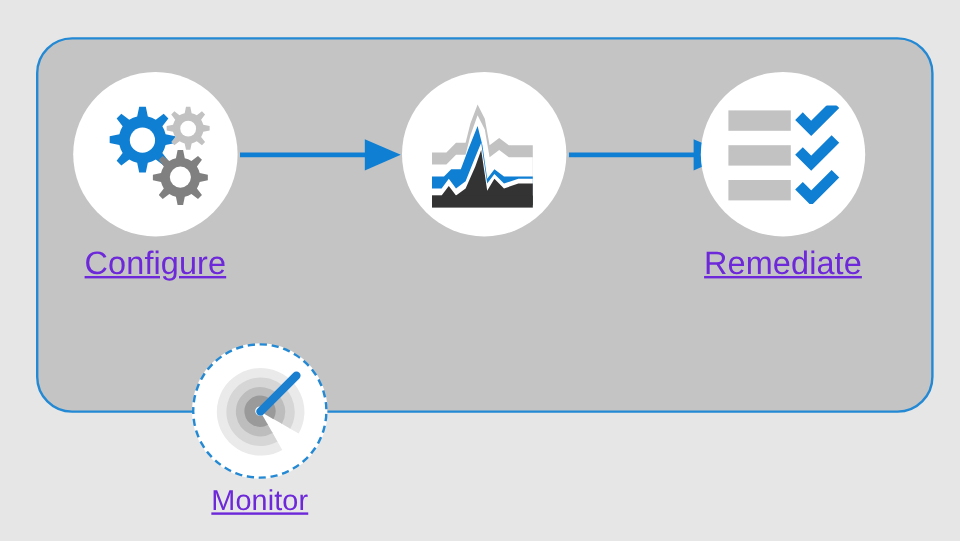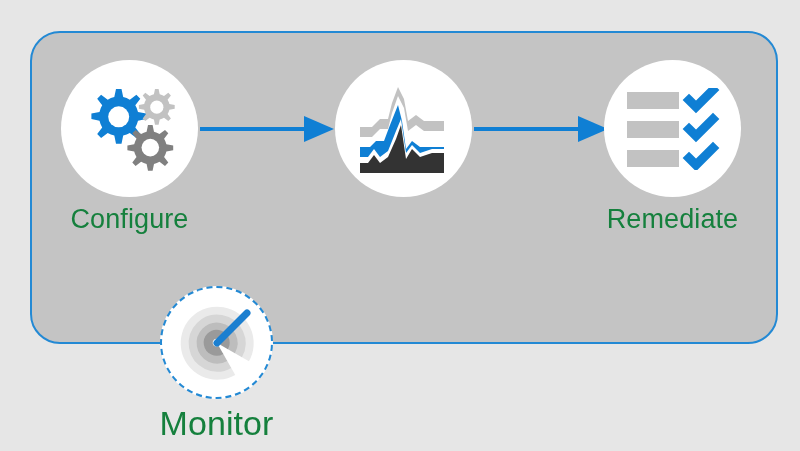--- a/index.html
+++ b/index.html
@@ -47,35 +47,36 @@
     box-sizing: border-box;
   }
   .disc.solid { border: none; }
   .disc.dashed {
     border: 2px dashed #2389d4;
   }
   .node-label {
     margin-top: 8px;
     font-size: 27px;
     line-height: 1.1;
-    color: #15803d;
+    color: #6d28d9;
     white-space: nowrap;
     letter-spacing: 0.1px;
+    text-decoration: underline;
   }
   
   #node-configure   { left: 61px;  top: 60px;  width: 137px; }
   #node-investigate { left: 335px; top: 60px;  width: 137px; }
-  #node-remediate   { left: 604px; top: 60px;  width: 137px; align-items: center; }
+  #node-remediate   { left: 584px; top: 60px;  width: 137px; align-items: center; }
   #node-configure .disc,
   #node-investigate .disc,
   #node-remediate .disc { width: 137px; height: 137px; }
 
   #node-monitor { left: 160px; top: 286px; width: 113px; }
   #node-monitor .disc { width: 113px; height: 113px; }
-  #node-monitor .node-label { margin-top: 6px; font-size: 34px; }
+  #node-monitor .node-label { margin-top: 6px; font-size: 24px; }
 
   
   .arrow {
     position: absolute;
     height: 30px;
   }
   #arrow-1 { left: 200px; top: 114px; width: 134px; }
   #arrow-2 { left: 474px; top: 114px; width: 134px; }
 
   .icon-svg { display: block; }

